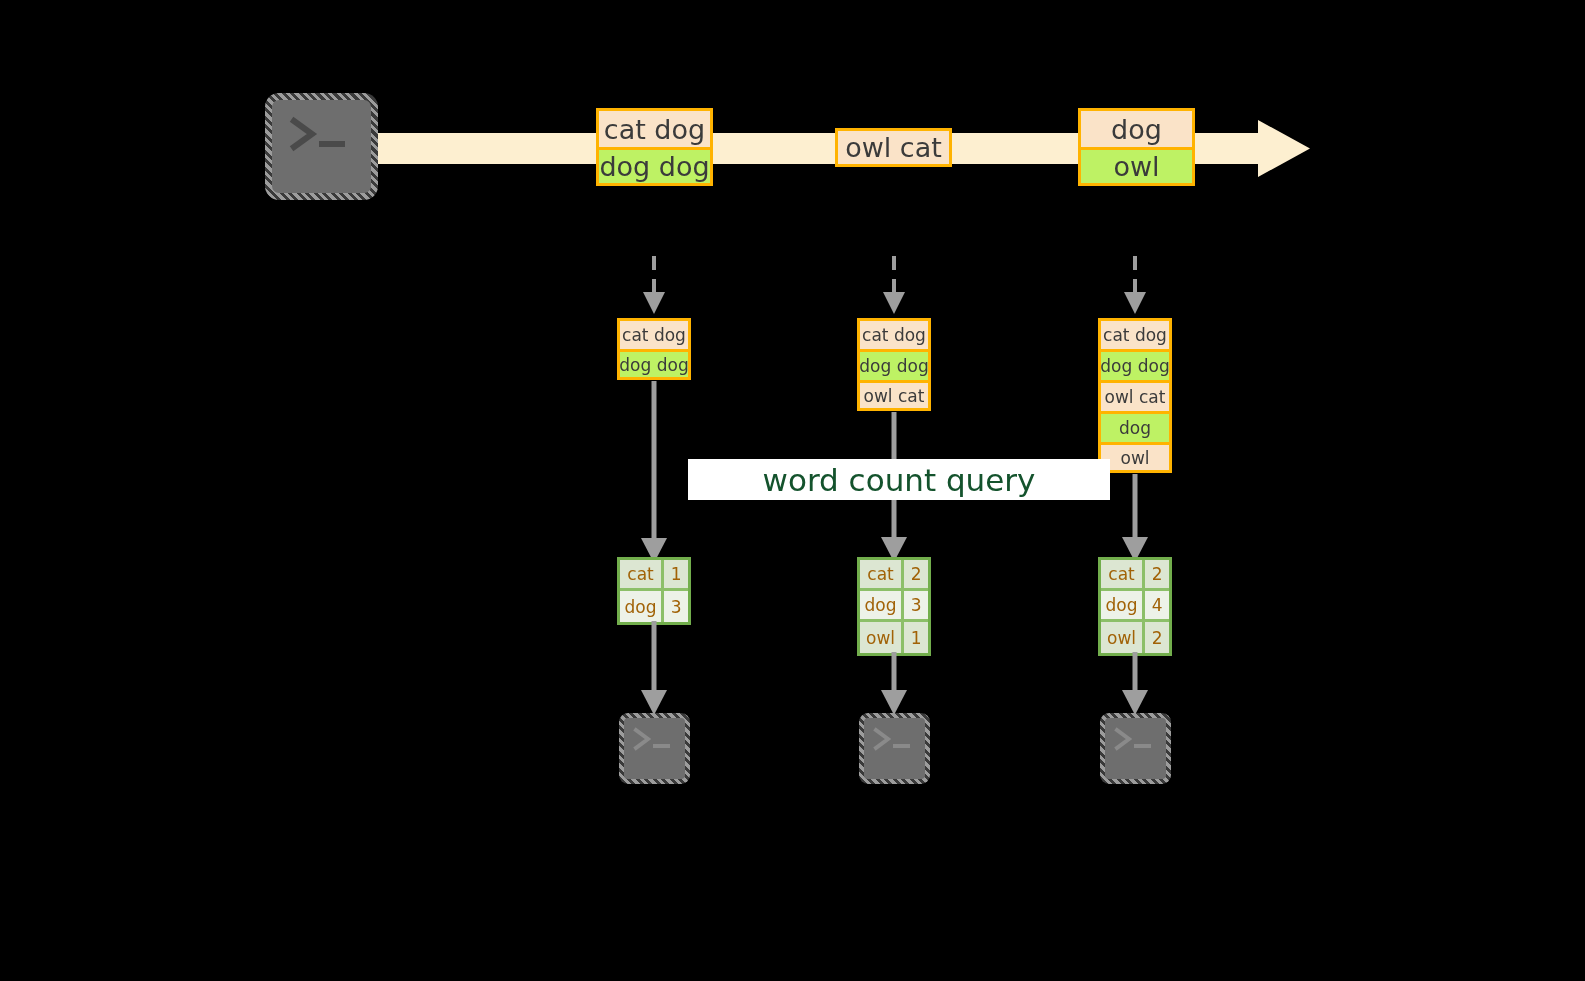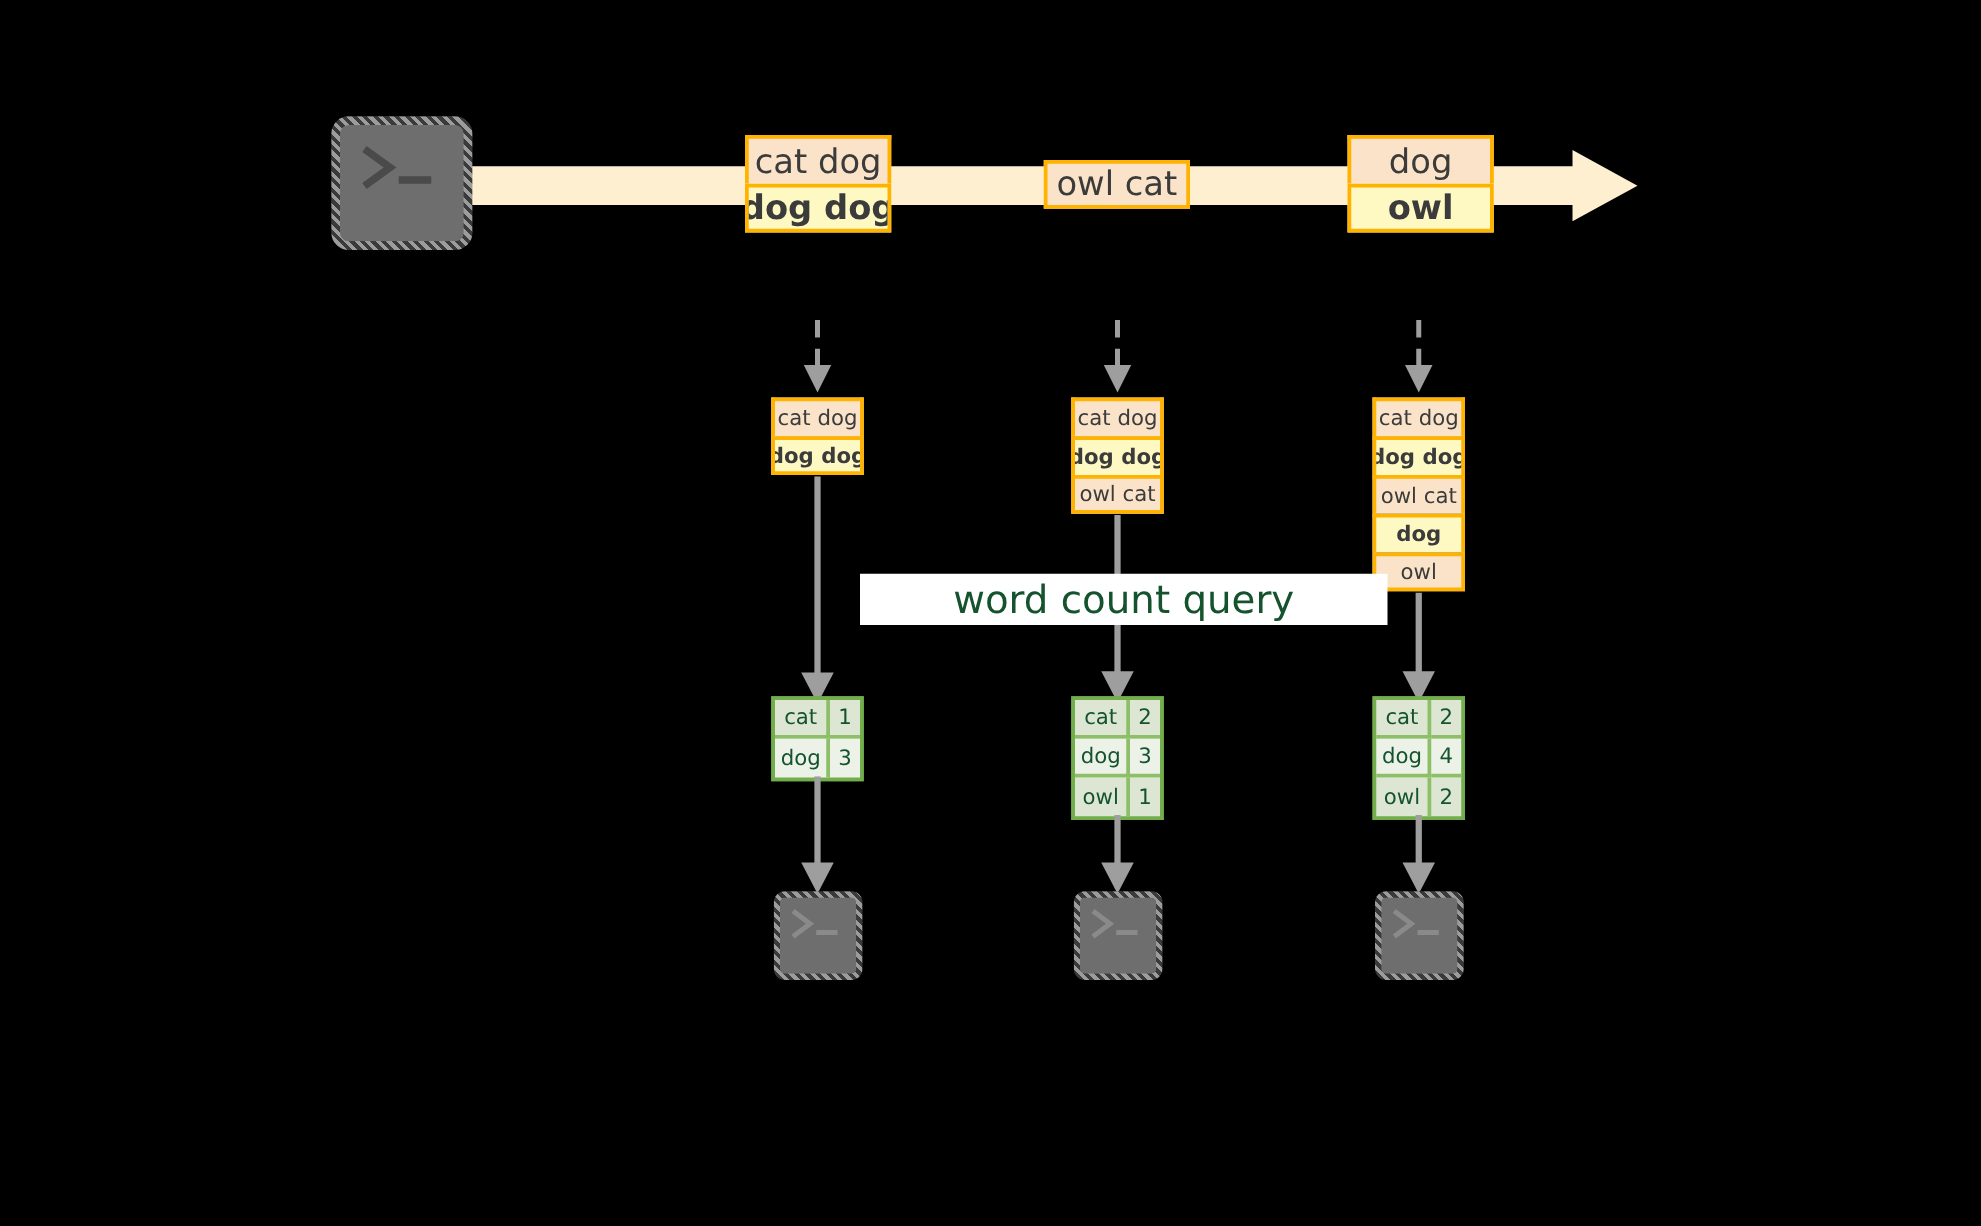--- a/index.html
+++ b/index.html
@@ -52,21 +52,21 @@
     box-sizing: border-box;
     border: 3px solid #FFB300;
     background: #FAE3C8;
     color: #3B3B3B;
     display: flex;
     align-items: center;
     justify-content: center;
     white-space: nowrap;
     overflow: hidden;
   }
-  .rowbox.alt { background: #fef9c3; font-weight: bold; }
+  .rowbox.alt { background: #bef264; }
 
   .stack {
     box-sizing: border-box;
     display: flex;
     flex-direction: column;
   }
   .stack .rowbox { border-bottom-width: 0; }
   .stack .rowbox:last-child { border-bottom-width: 3px; }
 
   
@@ -82,21 +82,21 @@
     flex-direction: column;
     background: #72AE4C;
   }
   .grow {
     display: flex;
     flex-direction: row;
   }
   .gcell {
     box-sizing: border-box;
     background: #DCE6D2;
-    color: #14532d;
+    color: #a16207;
     font-size: 17px;
     display: flex;
     align-items: center;
     justify-content: center;
     white-space: nowrap;
     border-right: 3px solid #8CBF68;
     border-bottom: 3px solid #8CBF68;
   }
   .gcell.last-col { border-right: 0; }
   .grow.last-row .gcell { border-bottom: 0; }

